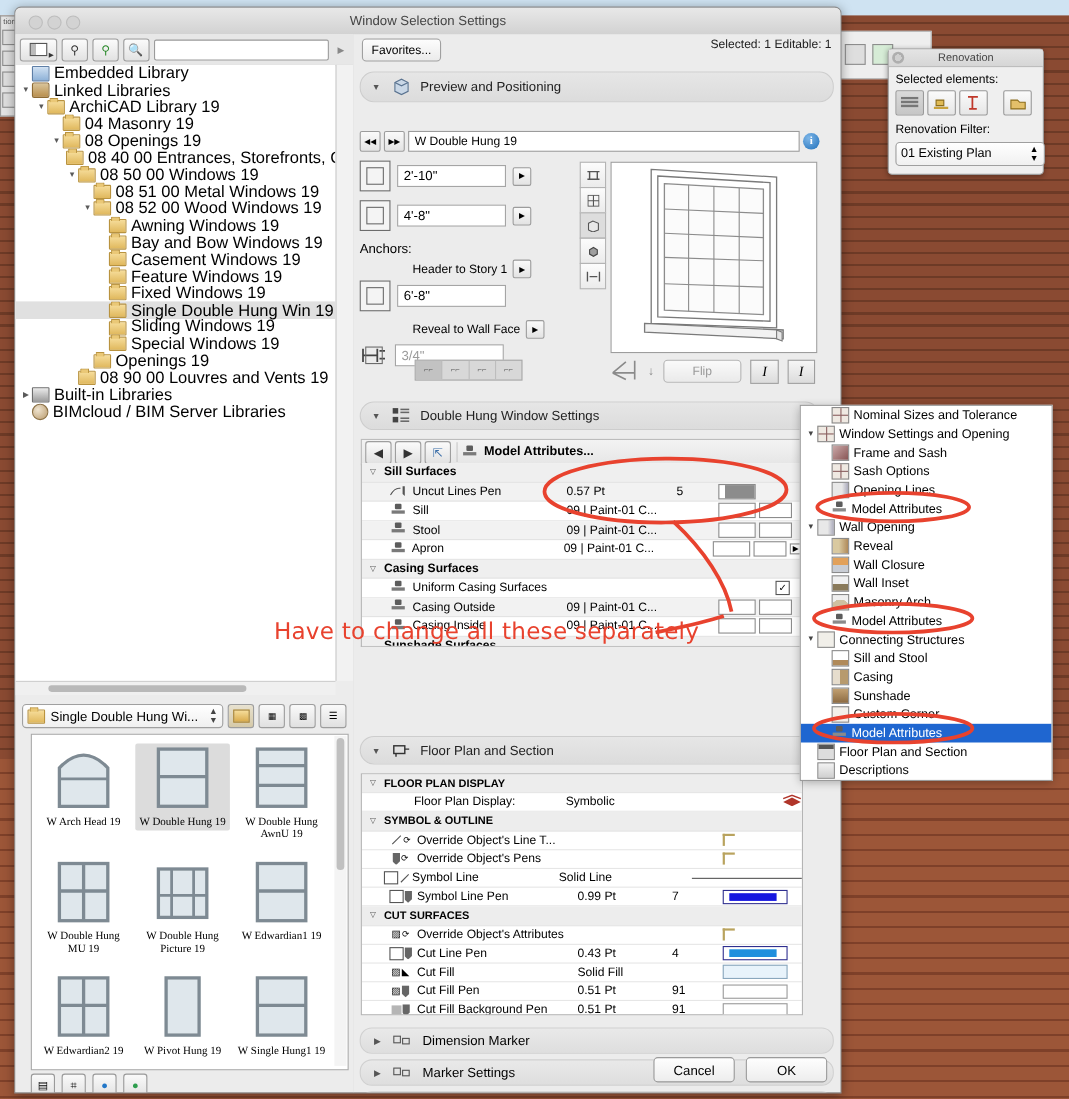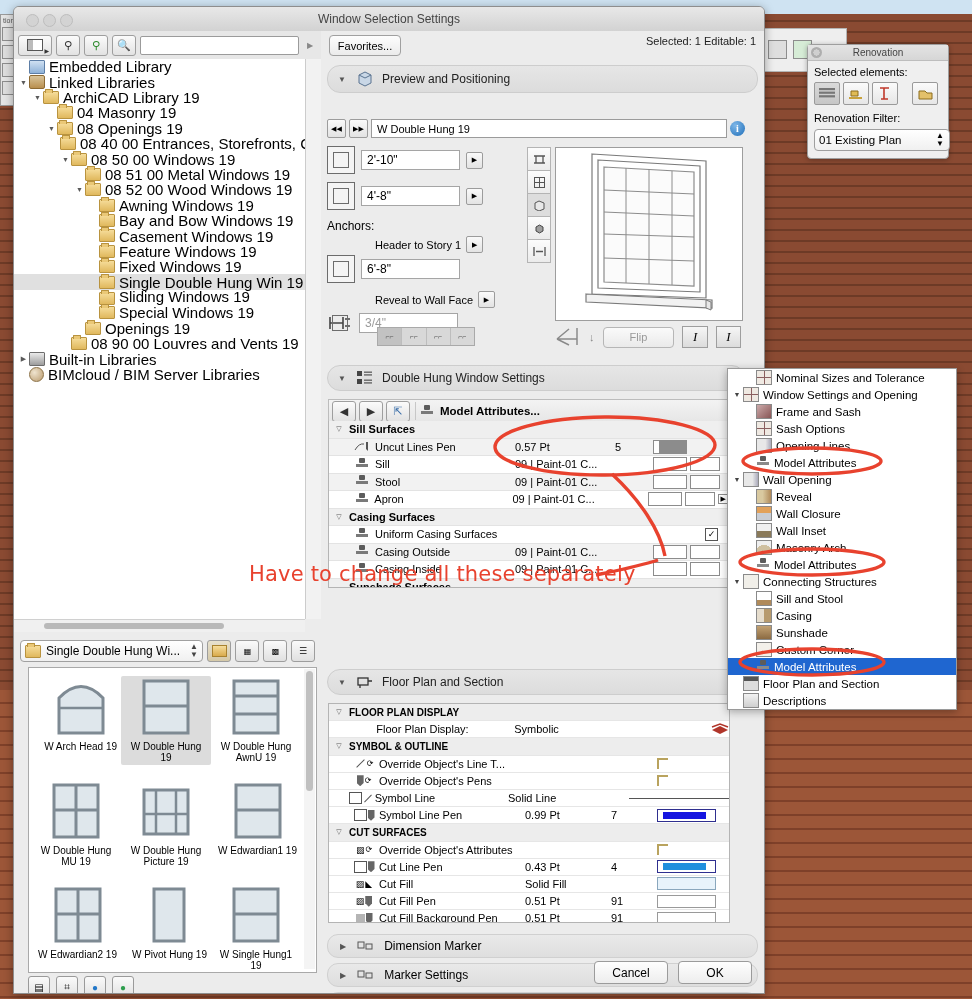--- a/index.html
+++ b/index.html
@@ -79,22 +79,22 @@
     border:1px solid #a0a0a0;border-radius:4px;display:flex;align-items:center;padding:0 4px;position:relative;}
   #folder-select .folder{margin-right:5px;}
   #folder-select .arrows{position:absolute;right:4px;font-size:8px;line-height:8px;color:#444;text-align:center;}
   .vbtn{width:22px;height:20px;border:1px solid #9d9d9d;border-radius:3px;
     background:linear-gradient(180deg,#fafafa,#e0e0e0);display:flex;align-items:center;justify-content:center;}
   .vbtn.on{background:linear-gradient(180deg,#e7e1cf,#d5c9a8);}
 
   #thumbs{position:absolute;left:14px;top:636px;width:287px;height:304px;background:#fff;
     border:1px solid #a9a9a9;overflow:hidden;}
   #thumbs-grid{display:flex;flex-wrap:wrap;padding:4px 2px;}
-  .thumb{width:90px;height:100px;display:flex;flex-direction:column;align-items:flex-end;
-    justify-content:flex-start;padding-top:4px;}
+  .thumb{width:90px;height:100px;display:flex;flex-direction:column;align-items:center;
+    justify-content:flex-start;padding-top:4px;font-family:Liberation Serif, serif;}
   .thumb .cap{font-size:10px;text-align:center;line-height:11px;margin-top:3px;}
   .thumb.sel .wrapsel{background:#dcdcdc;}
   .wrapsel{display:flex;flex-direction:column;align-items:center;padding:2px 4px;border-radius:2px;}
   #thumb-scroll{position:absolute;right:1px;top:1px;width:11px;height:300px;background:#f4f4f4;}
   #thumb-scroll i{display:block;margin:2px;width:7px;height:120px;border-radius:4px;background:#c0c0c0;}
 
   #browser-bottom{position:absolute;left:14px;top:944px;width:288px;height:24px;display:flex;align-items:center;gap:6px;}
   .rbtn{width:20px;height:20px;border:1px solid #9a9a9a;border-radius:3px;
     background:linear-gradient(180deg,#fafafa,#e1e1e1);display:flex;align-items:center;justify-content:center;font-size:10px;}
 

